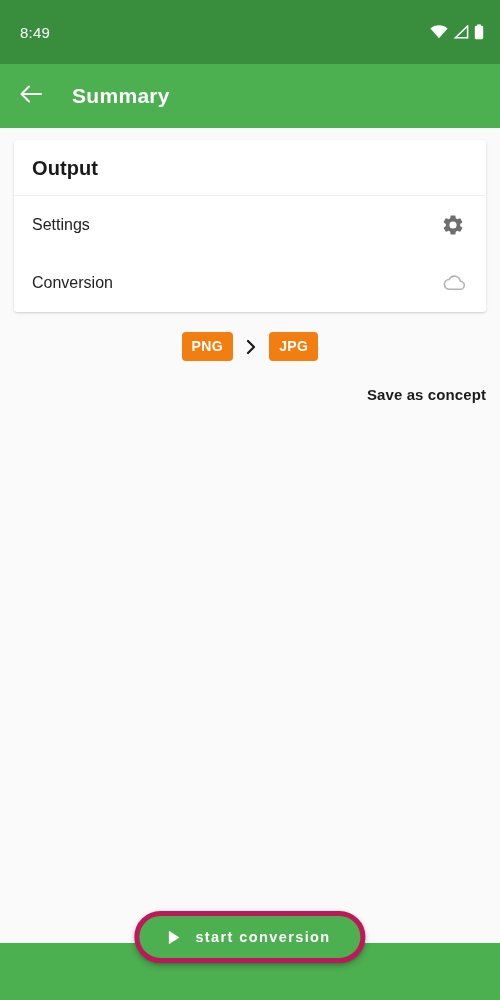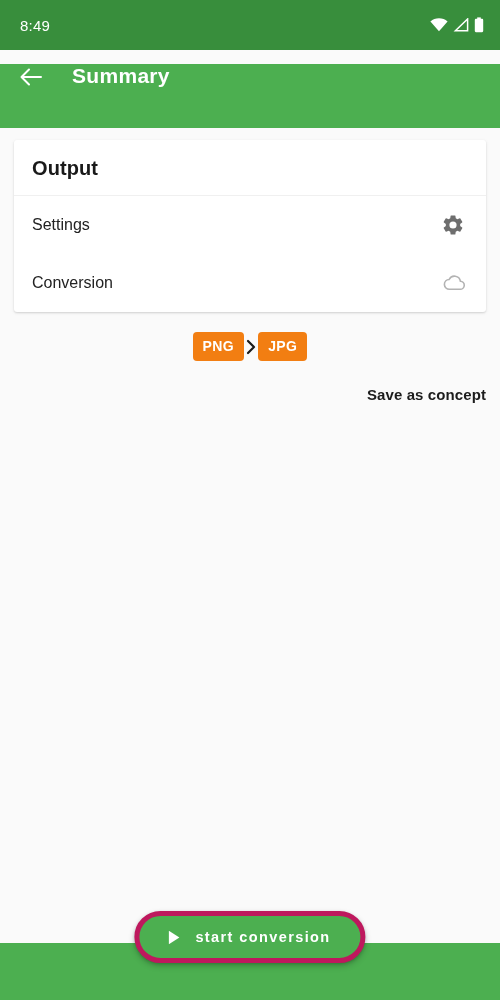--- a/index.html
+++ b/index.html
@@ -12,21 +12,21 @@
   body {
     font-family: "Liberation Sans", sans-serif;
     background: #fafafa;
     position: relative;
     overflow: hidden;
     -webkit-font-smoothing: antialiased;
   }
 
   
   .status-bar {
-    height: 50px;
+    height: 64px;
     background: #388e3c;
     display: flex;
     align-items: center;
     justify-content: space-between;
     padding: 0 16px 0 20px;
   }
   .status-time {
     color: #ffffff;
     font-size: 15px;
     letter-spacing: 0.2px;
@@ -36,24 +36,23 @@
     align-items: center;
     gap: 5px;
   }
   .status-icons svg { display: block; }
 
   
   .app-bar {
     height: 64px;
     background: #4caf50;
     display: flex;
-    align-items: flex-start;
+    align-items: center;
     padding: 0 16px;
     gap: 26px;
-    margin-top: 14px;
   }
   .back-btn {
     width: 30px;
     height: 30px;
     display: flex;
     align-items: center;
     justify-content: center;
     cursor: pointer;
   }
   .app-title {
@@ -121,20 +120,21 @@
     display: flex;
     align-items: center;
     justify-content: center;
   }
 
   
   .format-row {
     display: flex;
     align-items: center;
     justify-content: center;
+    gap: 11px;
     margin-top: 20px;
   }
   .badge {
     background: #f27e12;
     color: #ffffff;
     font-size: 14px;
     font-weight: bold;
     padding: 6px 10px 7px 10px;
     border-radius: 4px;
     letter-spacing: 0.4px;

